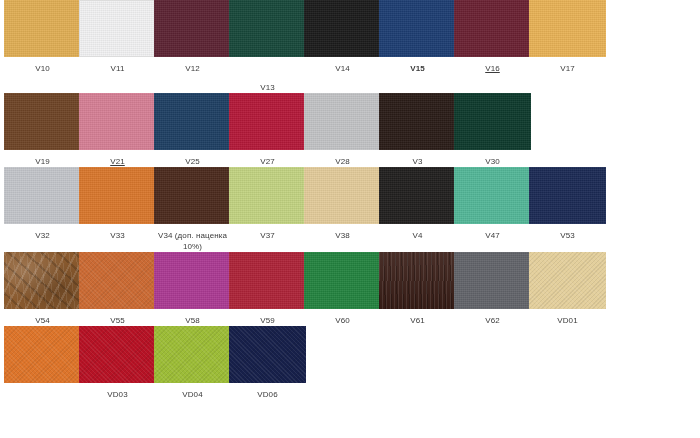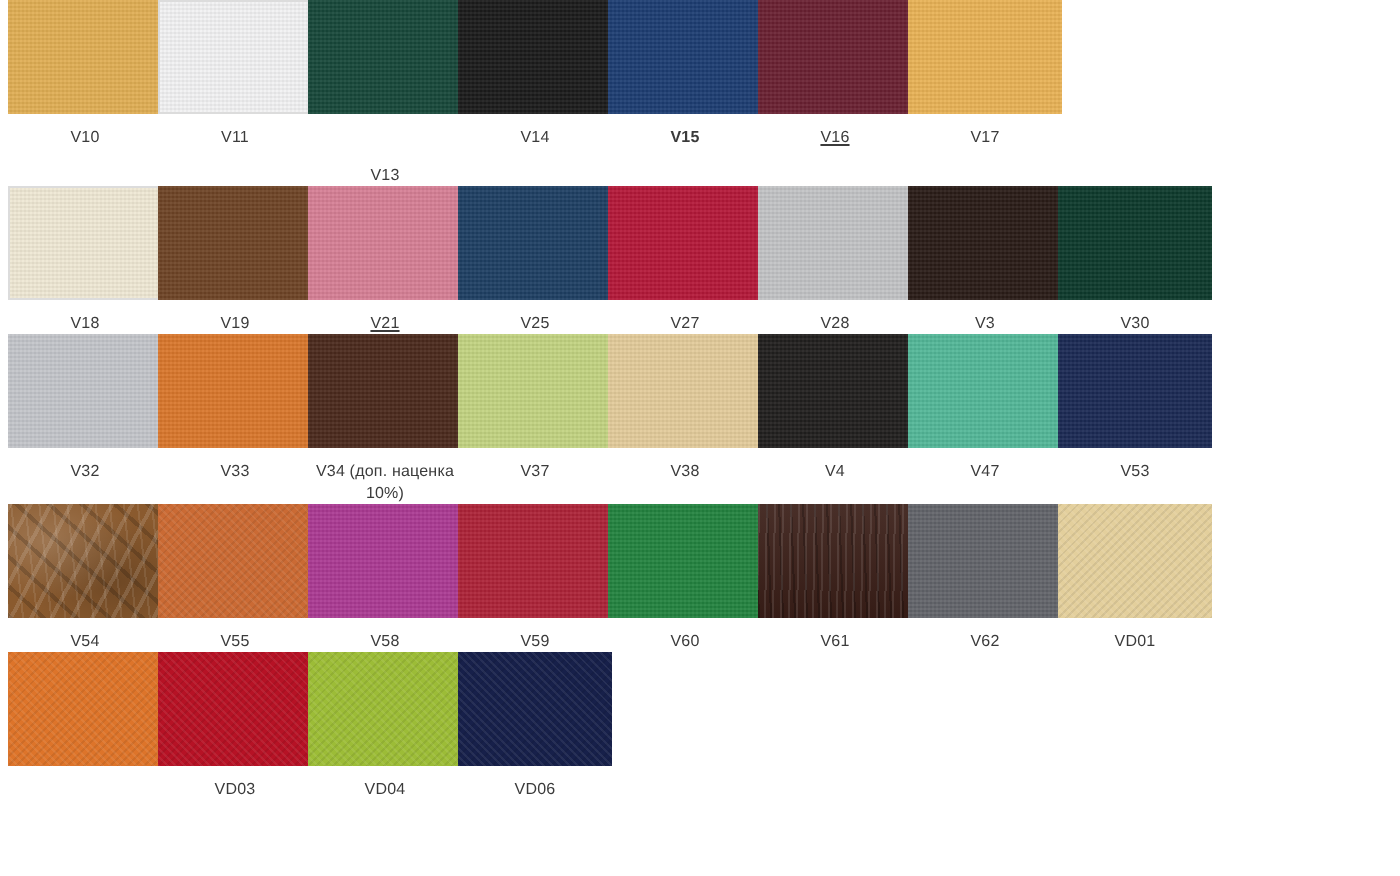--- a/index.html
+++ b/index.html
@@ -98,20 +98,24 @@
     <div class="row">
       <div class="cell">
         <div class="swatch" title="V10" style="background-color: rgb(224, 174, 84);"></div>
         <div class="label" style="color: rgb(59, 59, 59);">V10</div>
       </div>
       <div class="cell">
         <div class="swatch outlined" title="V11" style="background-color: rgb(242, 242, 243);"></div>
         <div class="label" style="color: rgb(59, 59, 59);">V11</div>
       </div>
       <div class="cell">
+        <div class="swatch" title="V12" style="background-color: rgb(92, 35, 51);"></div>
+        <div class="label" style="color: rgb(59, 59, 59);">V12</div>
+      </div>
+      <div class="cell">
         <div class="swatch" title="V13" style="background-color: rgb(23, 72, 58);"></div>
         <div class="label" style="color: rgb(59, 59, 59); margin-top: 19px;">V13</div>
       </div>
       <div class="cell">
         <div class="swatch" title="V14" style="background-color: rgb(27, 27, 27);"></div>
         <div class="label" style="color: rgb(59, 59, 59);">V14</div>
       </div>
       <div class="cell">
         <div class="swatch" title="V15" style="background-color: rgb(29, 61, 114);"></div>
         <div class="label" style="color: rgb(59, 59, 59); font-weight: bold;">V15</div>
@@ -119,24 +123,20 @@
       <div class="cell">
         <div class="swatch" title="V16" style="background-color: rgb(106, 33, 50);"></div>
         <div class="label" style="color: rgb(59, 59, 59); text-decoration: underline;">V16</div>
       </div>
       <div class="cell">
         <div class="swatch" title="V17" style="background-color: rgb(232, 178, 86);"></div>
         <div class="label" style="color: rgb(59, 59, 59);">V17</div>
       </div>
     </div>
     <div class="row">
-      <div class="cell">
-        <div class="swatch outlined" title="V18" style="background-color: rgb(239, 232, 212);"></div>
-        <div class="label" style="color: rgb(59, 59, 59);">V18</div>
-      </div>
       <div class="cell">
         <div class="swatch" title="V19" style="background-color: rgb(110, 68, 38);"></div>
         <div class="label" style="color: rgb(59, 59, 59);">V19</div>
       </div>
       <div class="cell">
         <div class="swatch" title="V21" style="background-color: rgb(214, 127, 149);"></div>
         <div class="label" style="color: rgb(59, 59, 59); text-decoration: underline;">V21</div>
       </div>
       <div class="cell">
         <div class="swatch" title="V25" style="background-color: rgb(30, 63, 99);"></div>

